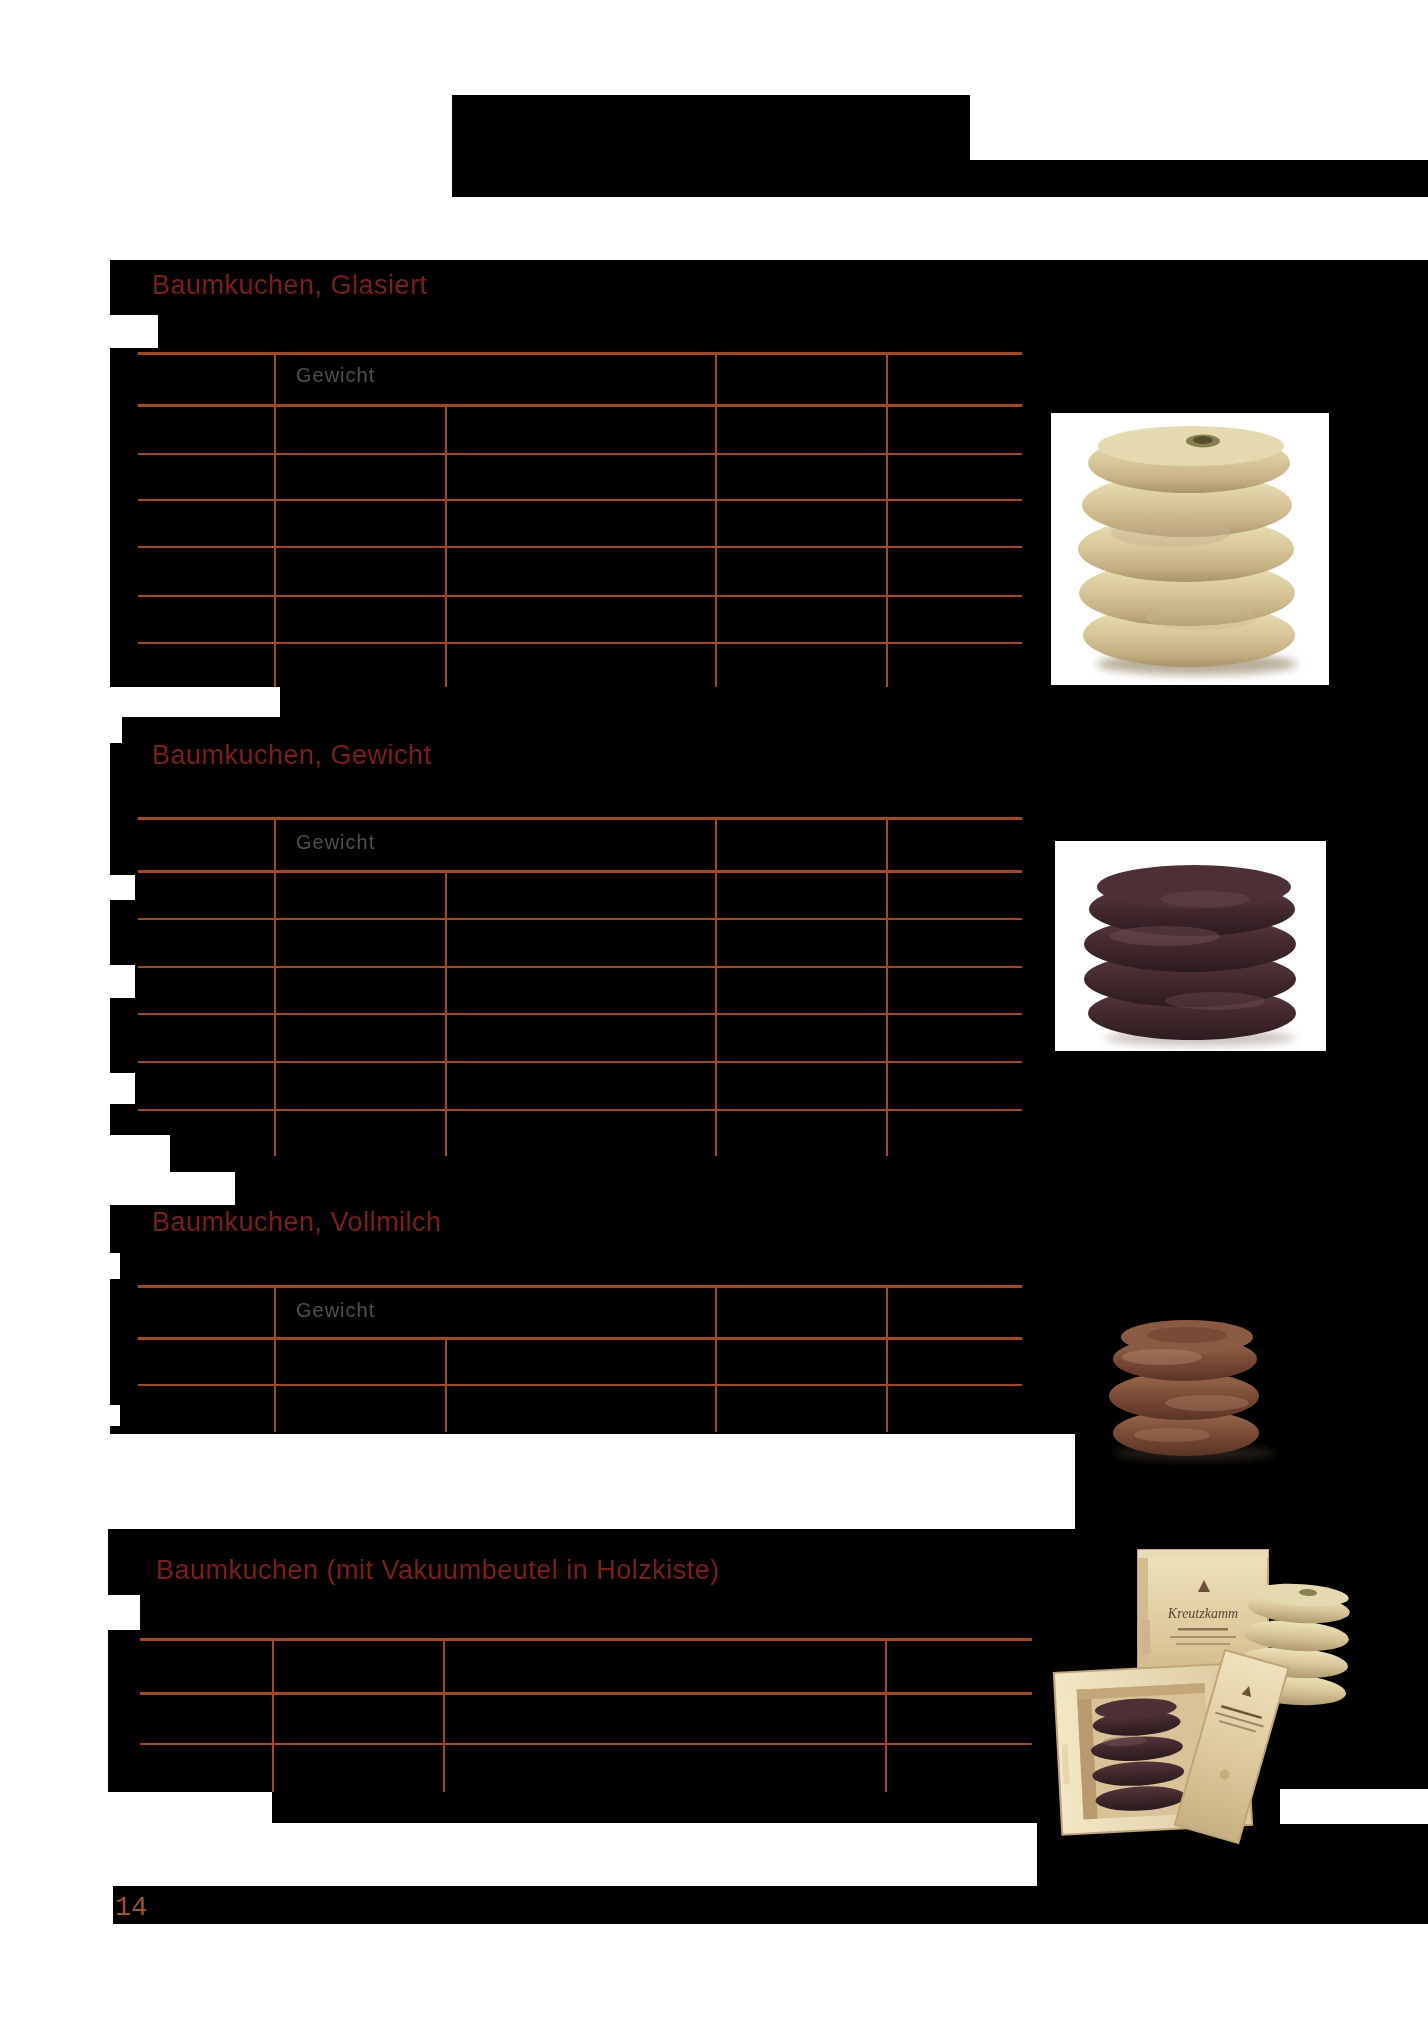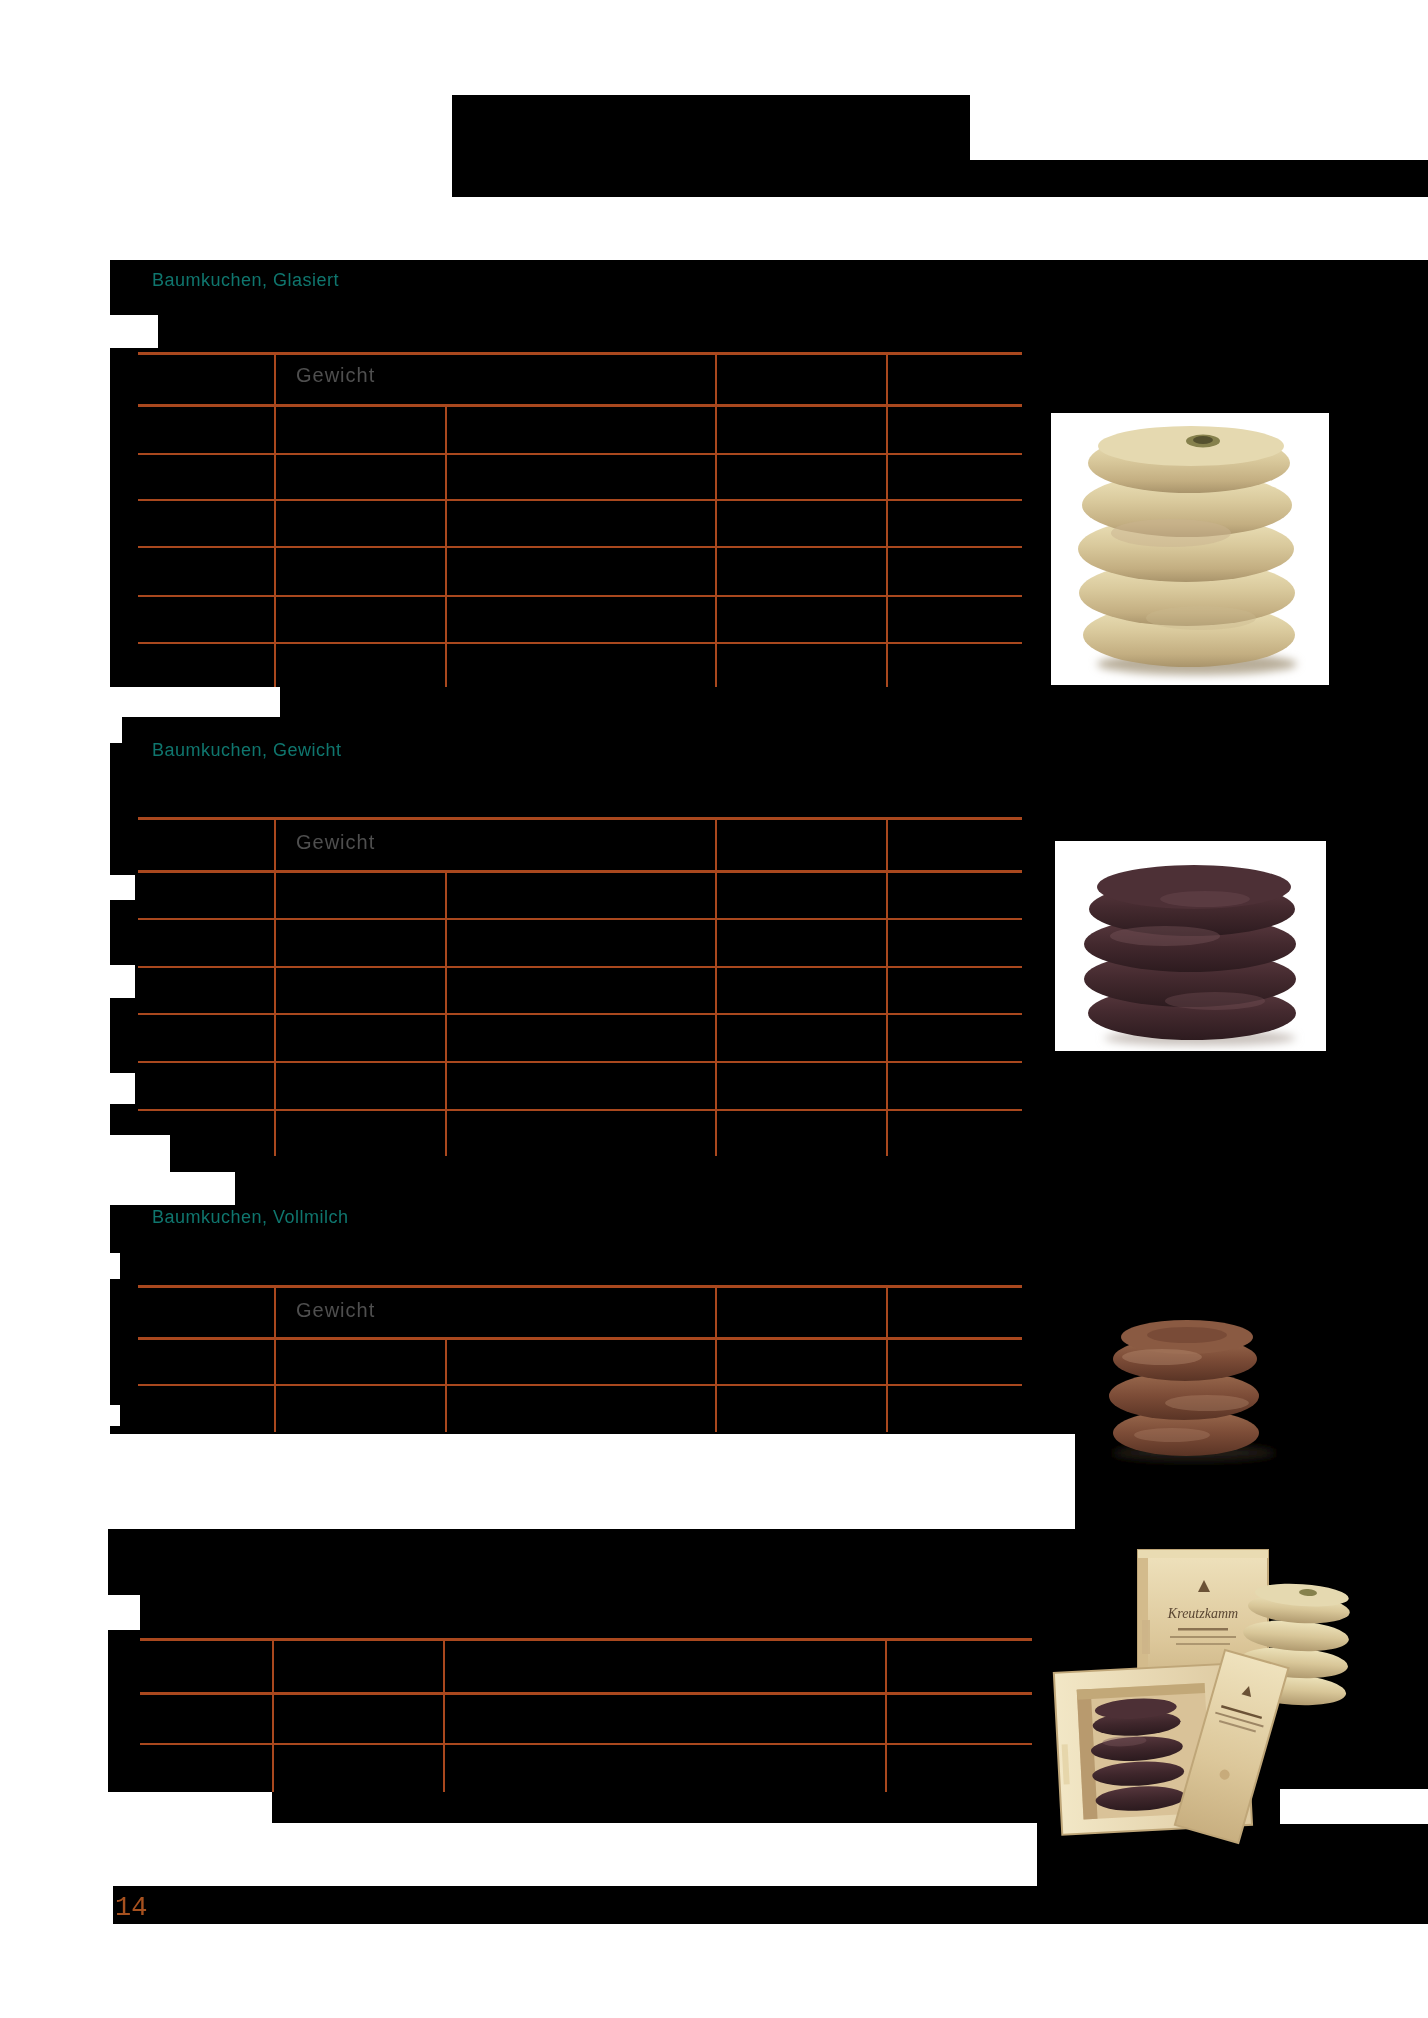--- a/index.html
+++ b/index.html
@@ -5,22 +5,22 @@
   html,body{margin:0;padding:0;background:#ffffff;}
   #stage{position:relative;width:1428px;height:2018px;background:#ffffff;overflow:hidden;
          font-family:"Liberation Sans",sans-serif;}
   .blk{position:absolute;background:#000000;}
   .wht{position:absolute;background:#ffffff;}
   .hl{position:absolute;background:#a9481e;}
   .vl{position:absolute;background:#a9481e;}
   .abs{position:absolute;}
   .title{position:absolute;font-family:"DejaVu Serif","Liberation Serif",serif;
          font-size:88px;line-height:1;color:#e46a62;white-space:nowrap;letter-spacing:1px;}
-  .heading{position:absolute;font-family:"Liberation Sans",sans-serif;font-size:18px;
-           font-weight:500;color:#0f766e;letter-spacing:.5px;white-space:nowrap;}
+  .heading{position:absolute;font-family:"Liberation Sans",sans-serif;font-size:27px;
+           font-weight:500;color:#7f1d1d;letter-spacing:.5px;white-space:nowrap;}
   .gewicht{position:absolute;font-family:Liberation Sans, sans-serif;font-size:20px;
            color:#4f4f4f;letter-spacing:1px;white-space:nowrap;}
   .pagenum{position:absolute;font-family:Liberation Mono, monospace;font-size:27px;
            color:#a6511f;white-space:nowrap;}
 </style>
 </head>
 <body>
 
 <div id="stage">
 
@@ -156,20 +156,21 @@
     <ellipse cx="104" cy="148" rx="73" ry="23" fill="url(#gMilk)"></ellipse>
     <ellipse cx="102" cy="111" rx="75" ry="24" fill="url(#gMilk)"></ellipse>
     <ellipse cx="103" cy="74" rx="72" ry="22" fill="url(#gMilk)"></ellipse>
     <ellipse cx="105" cy="52" rx="66" ry="17" fill="#8a5a42"></ellipse>
     <ellipse cx="105" cy="50" rx="40" ry="8" fill="#6e4130" opacity=".6"></ellipse>
     <ellipse cx="80" cy="72" rx="40" ry="8" fill="#b98f74" opacity=".4"></ellipse>
     <ellipse cx="125" cy="118" rx="42" ry="8" fill="#b98f74" opacity=".35"></ellipse>
     <ellipse cx="90" cy="150" rx="38" ry="7" fill="#b98f74" opacity=".3"></ellipse>
   </svg>
 
+  <div class="heading" style="left:156px;top:1555px;">Baumkuchen (mit Vakuumbeutel in Holzkiste)</div>
   <div>
     <div class="hl" style="left:140px;top:1638px;width:892px;height:3px;"></div>
     <div class="hl" style="left:140px;top:1692px;width:892px;height:3px;"></div>
     <div class="hl" style="left:140px;top:1743px;width:892px;height:2px;"></div>
     <div class="vl" style="left:272px;top:1638px;width:2px;height:154px;"></div>
     <div class="vl" style="left:443px;top:1638px;width:2px;height:154px;"></div>
     <div class="vl" style="left:885px;top:1638px;width:2px;height:154px;"></div>
   </div>
 
   <svg class="abs" style="left:1050px;top:1540px;" width="300" height="310" viewBox="0 0 300 310">

